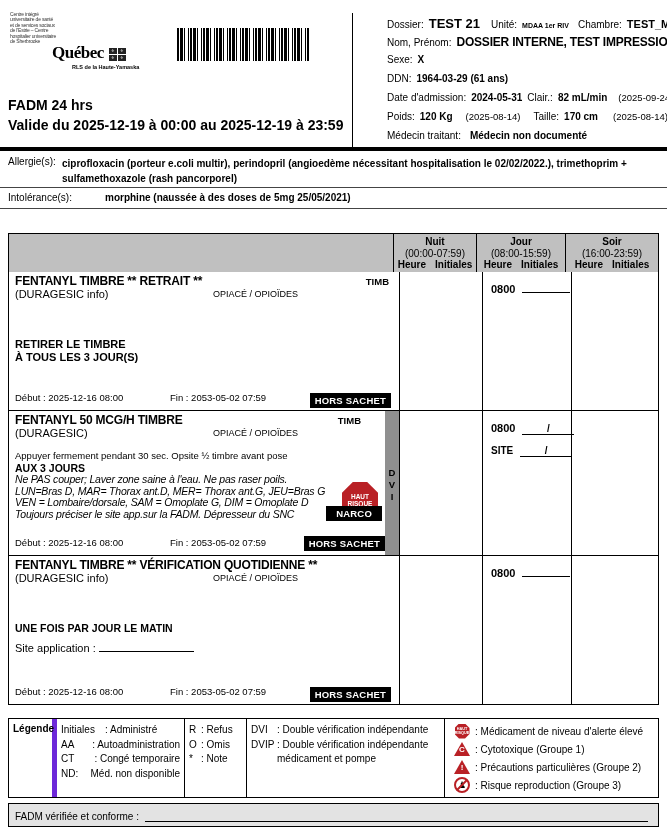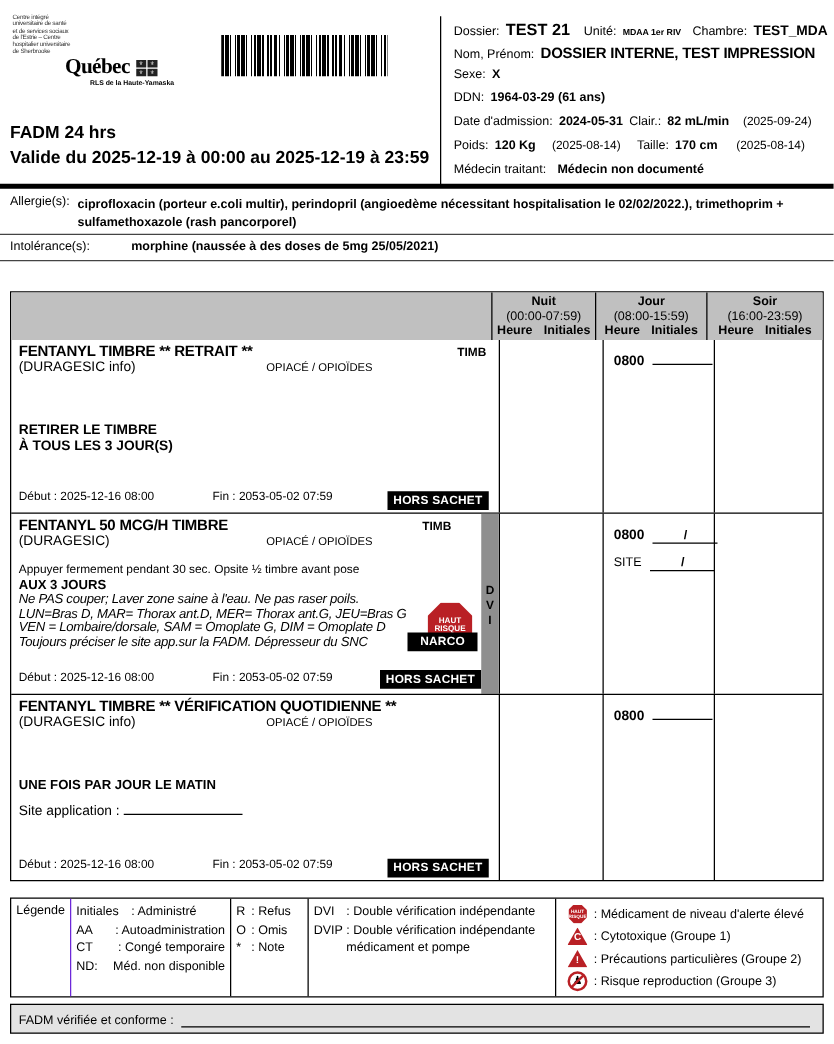--- a/index.html
+++ b/index.html
@@ -16,21 +16,21 @@
   .brand-row { display:flex; align-items:flex-end; gap:5px; margin:1px 0 0 42px; }
   .brand { font-family:"Liberation Serif","DejaVu Serif",serif; font-weight:bold; font-size:17px; line-height:16px; letter-spacing:-0.5px; }
   .flags { display:grid; grid-template-columns:8px 8px; grid-gap:1px; }
   .flags span { width:8px; height:6px; background:#222; color:#fff; font-size:4px; line-height:6px; text-align:center; }
   .region { font-size:5.5px; font-weight:bold; margin:3px 0 0 62px; }
 
   .barcode { position:absolute; left:177px; top:28px; width:133px; height:33px;
     background:repeating-linear-gradient(90deg,#000 0 2px,#fff 2px 3px,#000 3px 6px,#fff 6px 7px,#000 7px 8px,#fff 8px 11px,#000 11px 12px,#fff 12px 13px); }
 
   .patient { position:absolute; left:352px; top:13px; width:311px; border-left:1.5px solid #000; padding:3px 0 0 10px; }
-  .prow { display:flex; align-items:baseline; gap:5px; height:19px; font-size:10px; white-space:nowrap; }
+  .prow { display:flex; align-items:baseline; gap:5px; height:19px; font-size:10px; white-space:nowrap;margin-left:24px; }
   .v13 { font-weight:bold; font-size:13px; }
   .v12 { font-weight:bold; font-size:12px; letter-spacing:-0.2px; }
   .v11 { font-weight:bold; font-size:11px; }
   .v10 { font-weight:bold; font-size:10px; }
   .v7  { font-weight:bold; font-size:7px; }
   .d95 { font-size:9.5px; }
 
   .doc-title   { position:absolute; left:8px; top:97px;  font-size:14px; font-weight:bold; }
   .doc-valid   { position:absolute; left:8px; top:117px; font-size:14px; font-weight:bold; }
   .thick-rule  { position:absolute; left:0; top:147px; width:667px; height:4px; background:#000; }
@@ -83,28 +83,28 @@
 
   .oct { background:#b92025; color:#fff; font-weight:bold; text-align:center;
     display:flex; flex-direction:column; align-items:center; justify-content:center;
     clip-path:polygon(30% 0,70% 0,100% 30%,100% 70%,70% 100%,30% 100%,0 70%,0 30%); }
   .oct-big { position:absolute; right:21px; top:71px; width:36px; height:36px; font-size:6.5px; line-height:7px; }
 
   .wline { display:inline-block; width:48px; height:11px; border-bottom:1.5px solid #000; margin-left:7px; }
   .sline { display:inline-block; width:52px; height:13px; border-bottom:1.5px solid #000; margin-left:7px;
     text-align:center; font-size:10px; line-height:13px; }
   .jtime { font-size:11px; font-weight:bold; line-height:20px; white-space:nowrap; }
-  .site-lbl { font-weight:normal; font-size:10px;text-align:right; }
+  .site-lbl { font-weight:bold; font-size:10px;text-align:right; }
   .siteline { font-size:11px; margin-top:6px; }
   .siteline .wl2 { display:inline-block; width:95px; height:11px; border-bottom:1.5px solid #000; margin-left:3px; }
 
   
   .legend { position:absolute; left:8px; top:718px; width:651px; height:80px; border:1px solid #000; display:flex; font-size:10px; }
   .lg-cell { padding:4px 4px; }
-  .lg-title { width:48px; border-right:1px solid #6d28d9; }
+  .lg-title { width:48px; border-right:5px solid #6d28d9;font-weight:bold; }
   .lg-c1 { width:128px; border-right:1px solid #000; }
   .lg-c2 { width:62px; border-right:1px solid #000; }
   .lg-c3 { width:198px; border-right:1px solid #000; }
   .lg-c4 { flex:1; padding:3px 4px 3px 8px; }
   .lg-row { display:flex; line-height:14.5px; white-space:nowrap; }
   .lg-code { display:inline-block; }
   .lg-c1 .lg-code { width:44px; }
   .lg-c2 .lg-code { width:12px; }
   .lg-c3 .lg-code { width:26px; }
   .lg-c3 .indent { margin-left:26px; }

